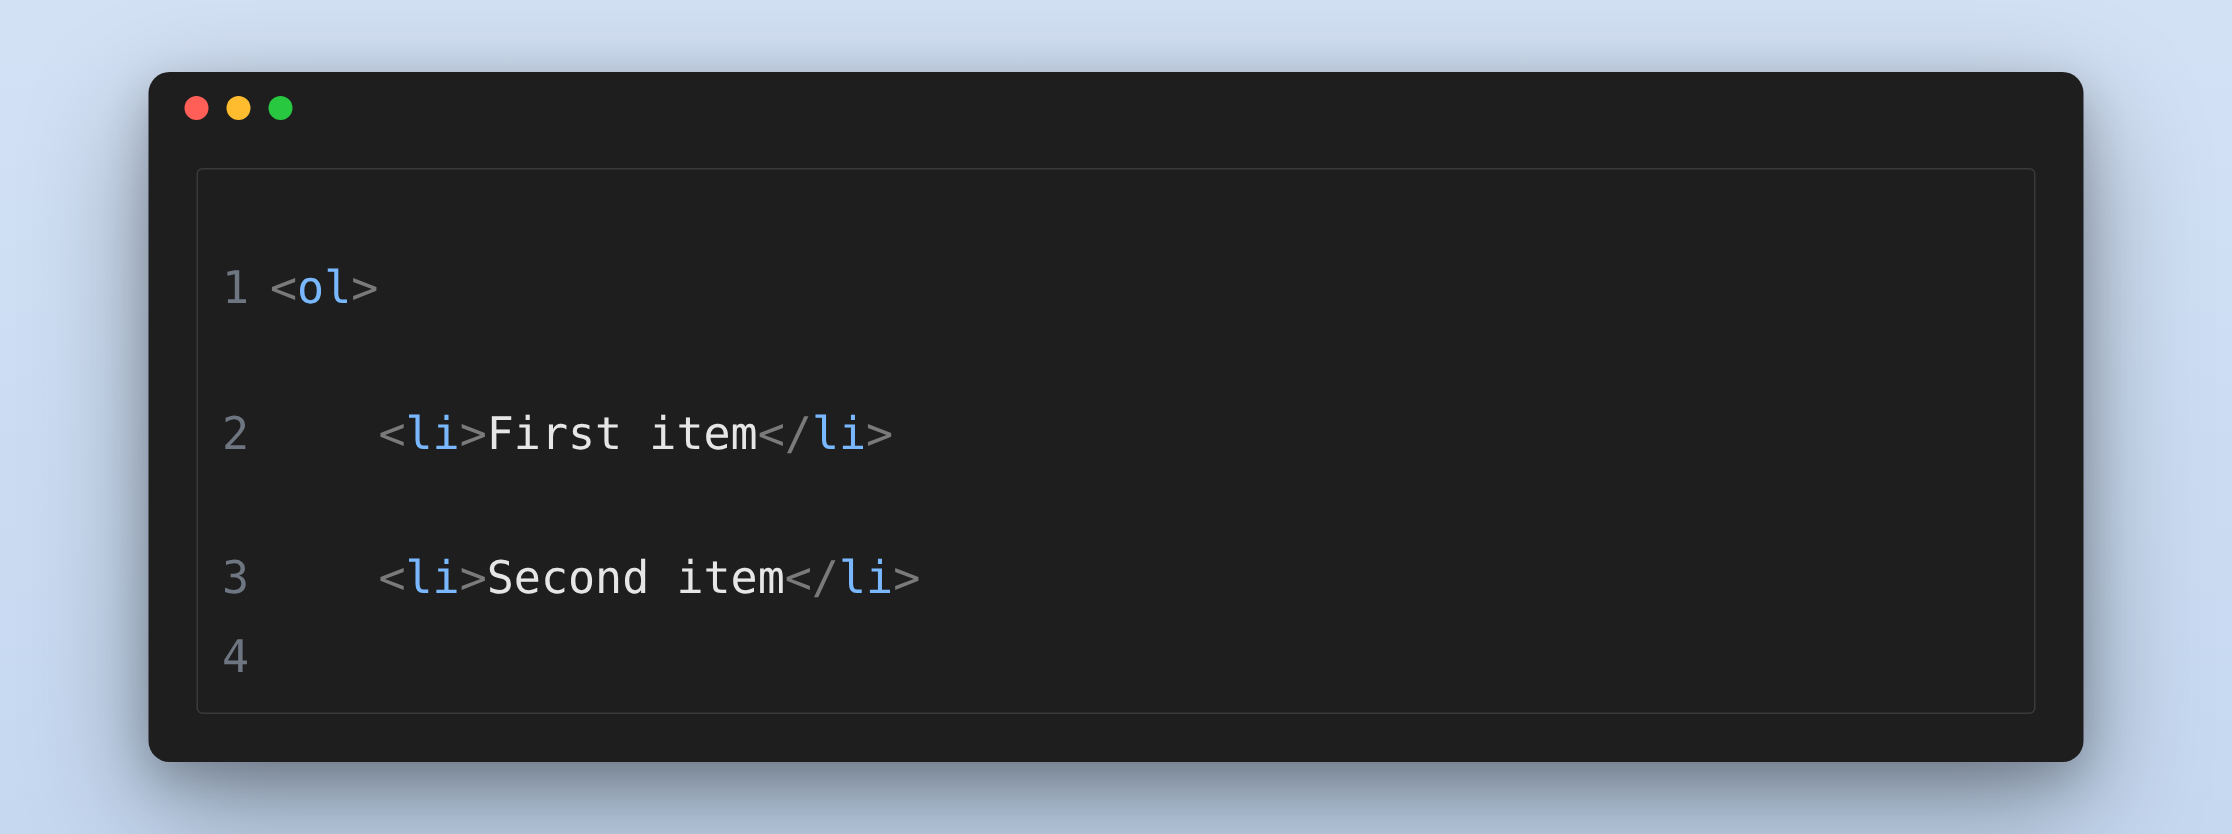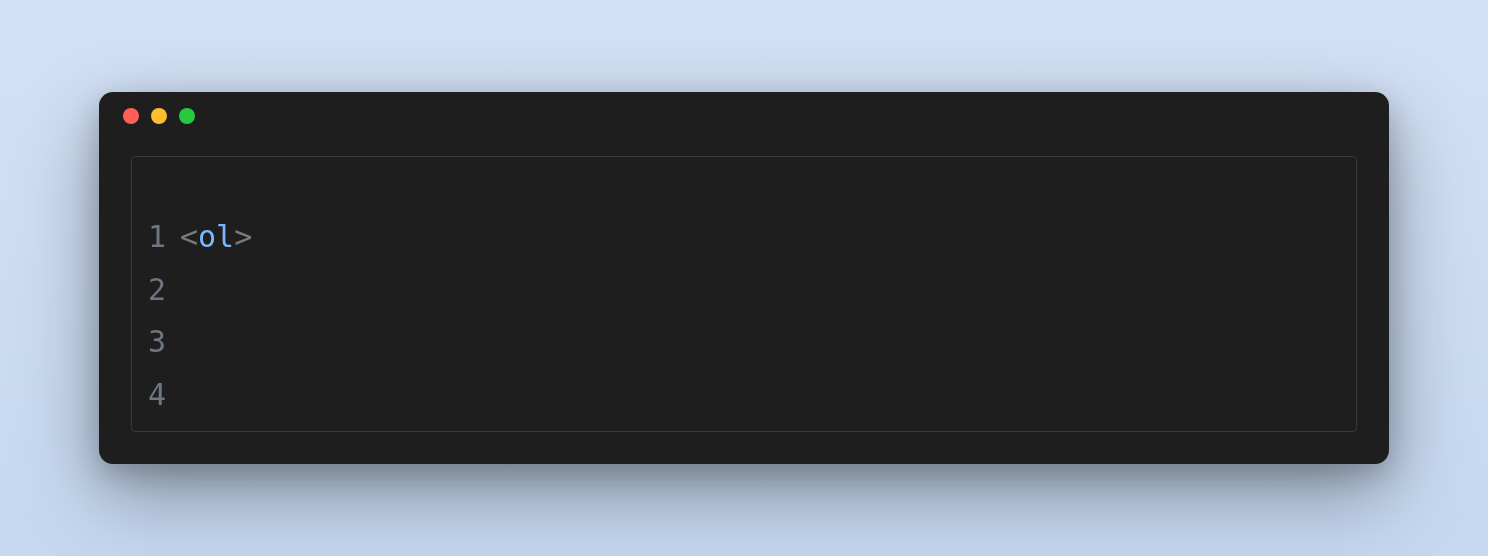--- a/index.html
+++ b/index.html
@@ -72,17 +72,17 @@
 <body>
 
 <div class="editor-window">
   <div class="titlebar">
     <div class="traffic-light red"></div>
     <div class="traffic-light yellow"></div>
     <div class="traffic-light green"></div>
   </div>
   <div class="code-area" id="code-area">
   <div class="code-line"><span class="gutter">1</span><span class="code-content"><span class="ang">&lt;</span><span class="tag">ol</span><span class="ang">&gt;</span></span></div>
-      <div class="code-line"><span class="gutter">2</span></div>
-      <div class="code-line"><span class="gutter">3</span></div>
+      <div class="code-line"><span class="gutter">2</span><span class="code-content"><span class="txt">    </span><span class="ang">&lt;</span><span class="tag">li</span><span class="ang">&gt;</span><span class="txt">First item</span><span class="ang">&lt;/</span><span class="tag">li</span><span class="ang">&gt;</span></span></div>
+      <div class="code-line"><span class="gutter">3</span><span class="code-content"><span class="txt">    </span><span class="ang">&lt;</span><span class="tag">li</span><span class="ang">&gt;</span><span class="txt">Second item</span><span class="ang">&lt;/</span><span class="tag">li</span><span class="ang">&gt;</span></span></div>
       <div class="code-line"><span class="gutter">4</span></div>
     </div>
 </div>
 
 </body></html>

